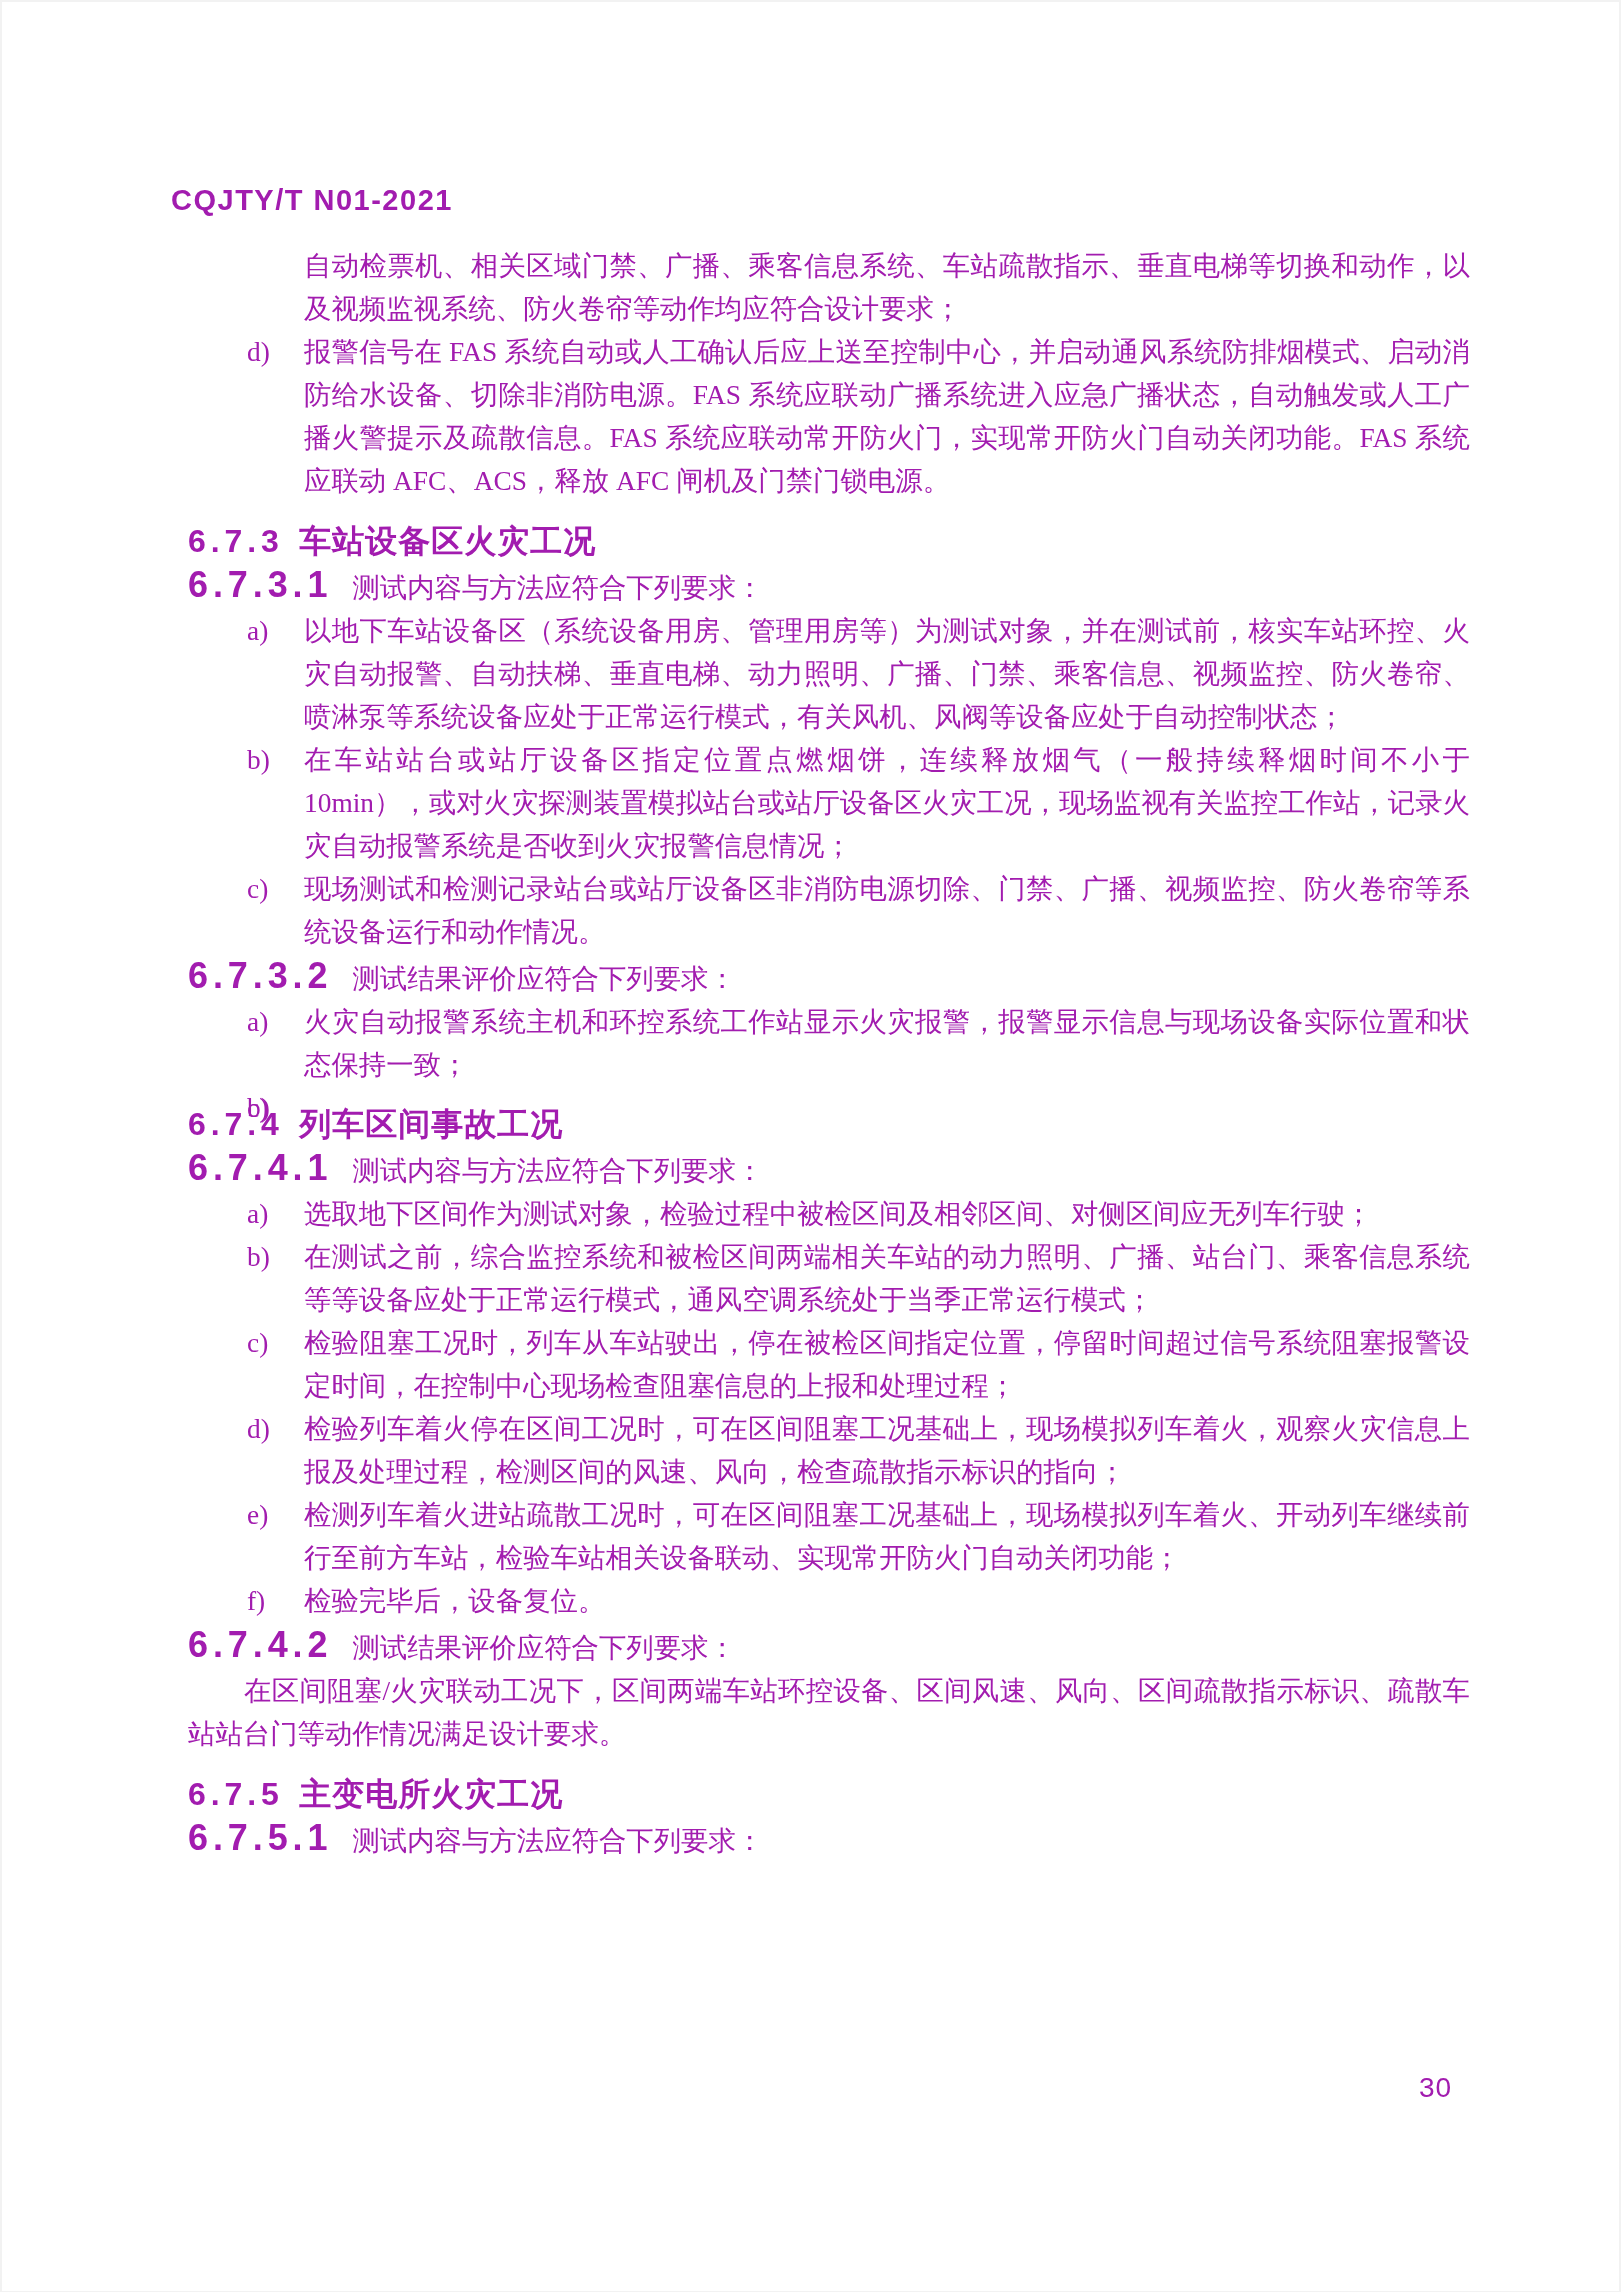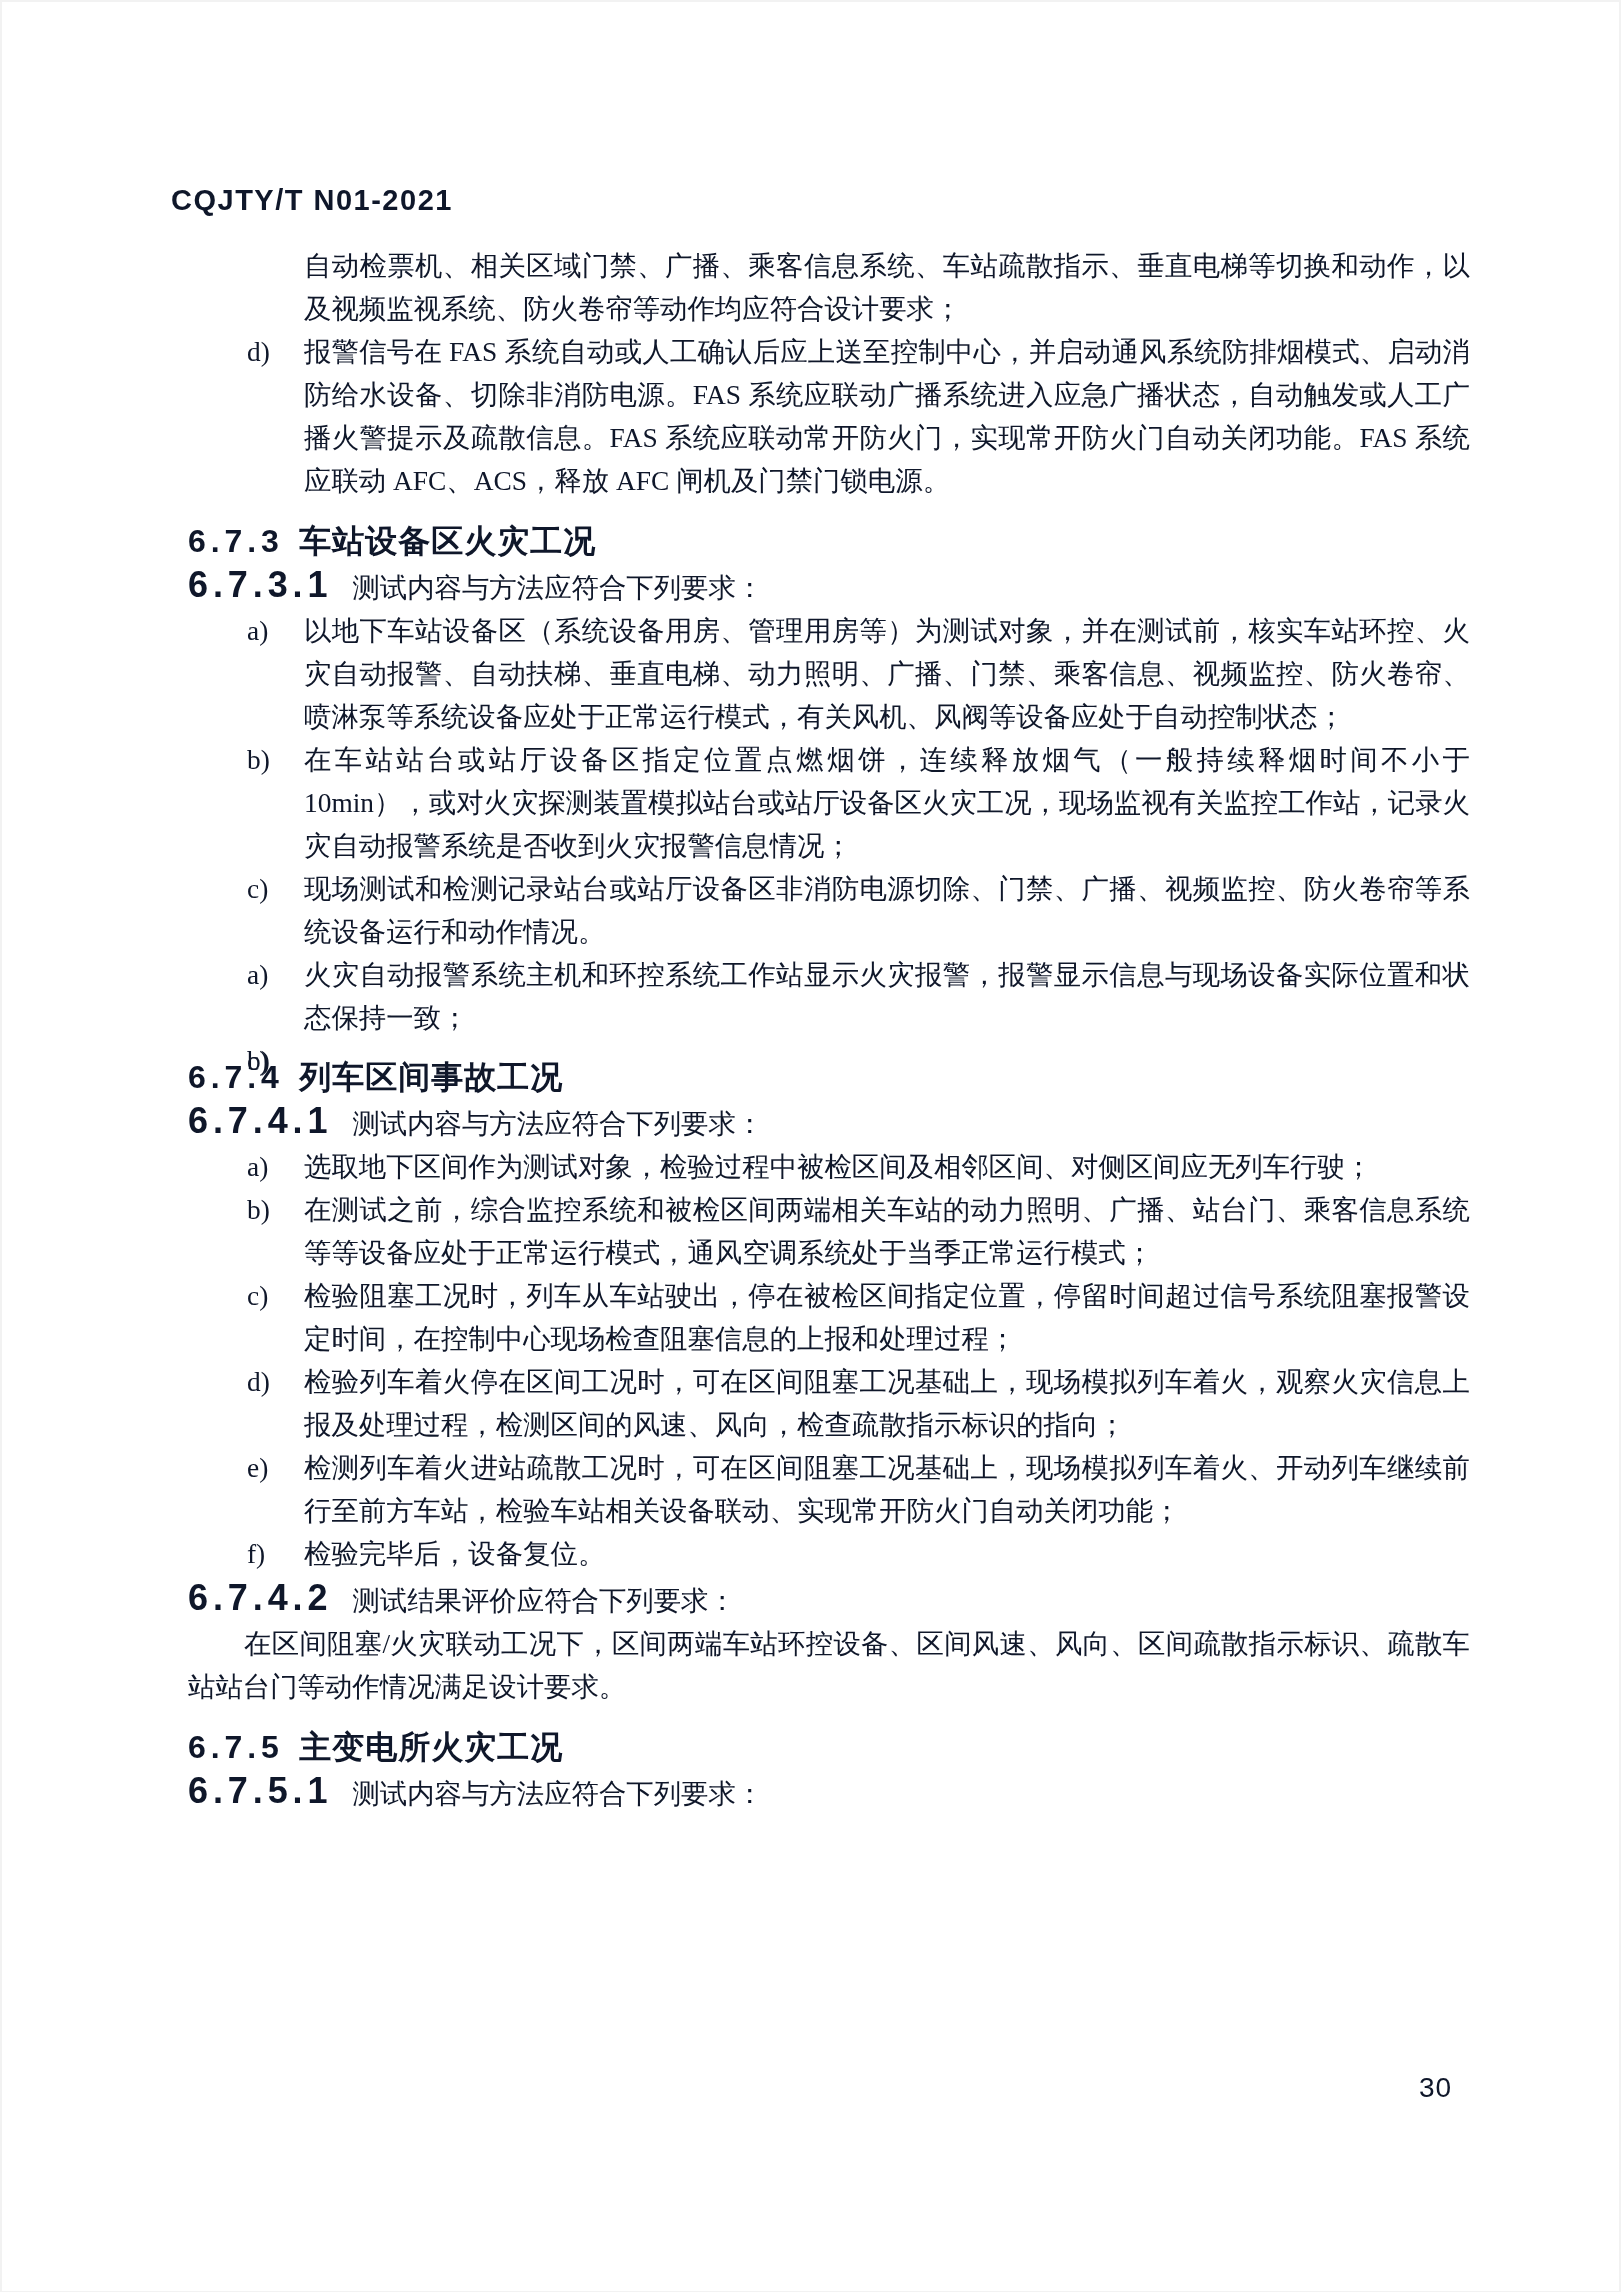--- a/index.html
+++ b/index.html
@@ -5,21 +5,21 @@
   html, body {
     margin: 0;
     padding: 0;
     background: #ffffff;
   }
   .page {
     position: relative;
     width: 1621px;
     height: 2293px;
     background: #ffffff;
-    color: #0f172a;
+    color: #a21caf;
     font-family: "Liberation Serif", "DejaVu Serif", serif;
     overflow: hidden;
     box-shadow: inset 0 0 0 2px #f2f2f2;
   }
   .std-header {
     position: absolute;
     left: 171px;
     top: 184px;
     font-family: "Liberation Sans", "DejaVu Sans", sans-serif;
     font-weight: 700;
@@ -102,20 +102,21 @@
   <div class="std-header">CQJTY/T N01-2021</div>
 
   <div class="body-col">
       <div class="cont">自动检票机、相关区域门禁、广播、乘客信息系统、车站疏散指示、垂直电梯等切换和动作，以及视频监视系统、防火卷帘等动作均应符合设计要求；</div>
       <div class="item"><span class="marker">d)</span><span>报警信号在 FAS 系统自动或人工确认后应上送至控制中心，并启动通风系统防排烟模式、启动消防给水设备、切除非消防电源。FAS 系统应联动广播系统进入应急广播状态，自动触发或人工广播火警提示及疏散信息。FAS 系统应联动常开防火门，实现常开防火门自动关闭功能。FAS 系统应联动 AFC、ACS，释放 AFC 闸机及门禁门锁电源。</span></div>
       <div class="sec"><span class="num">6.7.3</span><span class="title">车站设备区火灾工况</span></div>
       <div class="clause"><span class="num">6.7.3.1</span><span class="txt">测试内容与方法应符合下列要求：</span></div>
       <div class="item"><span class="marker">a)</span><span>以地下车站设备区（系统设备用房、管理用房等）为测试对象，并在测试前，核实车站环控、火灾自动报警、自动扶梯、垂直电梯、动力照明、广播、门禁、乘客信息、视频监控、防火卷帘、喷淋泵等系统设备应处于正常运行模式，有关风机、风阀等设备应处于自动控制状态；</span></div>
       <div class="item"><span class="marker">b)</span><span>在车站站台或站厅设备区指定位置点燃烟饼，连续释放烟气（一般持续释烟时间不小于 10min），或对火灾探测装置模拟站台或站厅设备区火灾工况，现场监视有关监控工作站，记录火灾自动报警系统是否收到火灾报警信息情况；</span></div>
       <div class="item"><span class="marker">c)</span><span>现场测试和检测记录站台或站厅设备区非消防电源切除、门禁、广播、视频监控、防火卷帘等系统设备运行和动作情况。</span></div>
+      <div class="clause"><span class="num">6.7.3.2</span><span class="txt">测试结果评价应符合下列要求：</span></div>
       <div class="item"><span class="marker">a)</span><span>火灾自动报警系统主机和环控系统工作站显示火灾报警，报警显示信息与现场设备实际位置和状态保持一致；</span></div>
       <div class="item"><span class="marker">b)</span></div>
       <div class="item"><span class="marker">c)</span></div>
       <div class="sec"><span class="num">6.7.4</span><span class="title">列车区间事故工况</span></div>
       <div class="clause"><span class="num">6.7.4.1</span><span class="txt">测试内容与方法应符合下列要求：</span></div>
       <div class="item"><span class="marker">a)</span><span>选取地下区间作为测试对象，检验过程中被检区间及相邻区间、对侧区间应无列车行驶；</span></div>
       <div class="item"><span class="marker">b)</span><span>在测试之前，综合监控系统和被检区间两端相关车站的动力照明、广播、站台门、乘客信息系统等等设备应处于正常运行模式，通风空调系统处于当季正常运行模式；</span></div>
       <div class="item"><span class="marker">c)</span><span>检验阻塞工况时，列车从车站驶出，停在被检区间指定位置，停留时间超过信号系统阻塞报警设定时间，在控制中心现场检查阻塞信息的上报和处理过程；</span></div>
       <div class="item"><span class="marker">d)</span><span>检验列车着火停在区间工况时，可在区间阻塞工况基础上，现场模拟列车着火，观察火灾信息上报及处理过程，检测区间的风速、风向，检查疏散指示标识的指向；</span></div>
       <div class="item"><span class="marker">e)</span><span>检测列车着火进站疏散工况时，可在区间阻塞工况基础上，现场模拟列车着火、开动列车继续前行至前方车站，检验车站相关设备联动、实现常开防火门自动关闭功能；</span></div>

